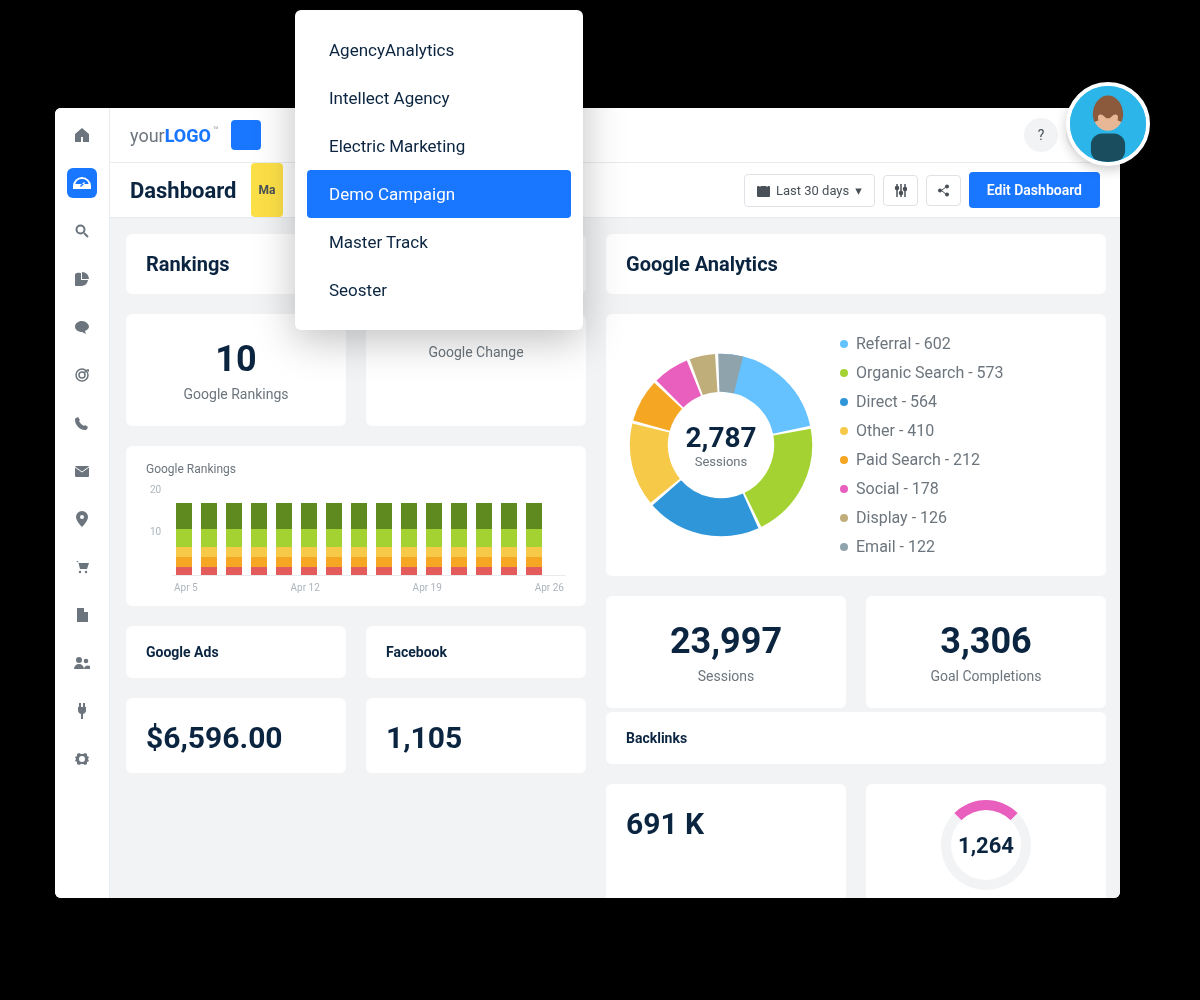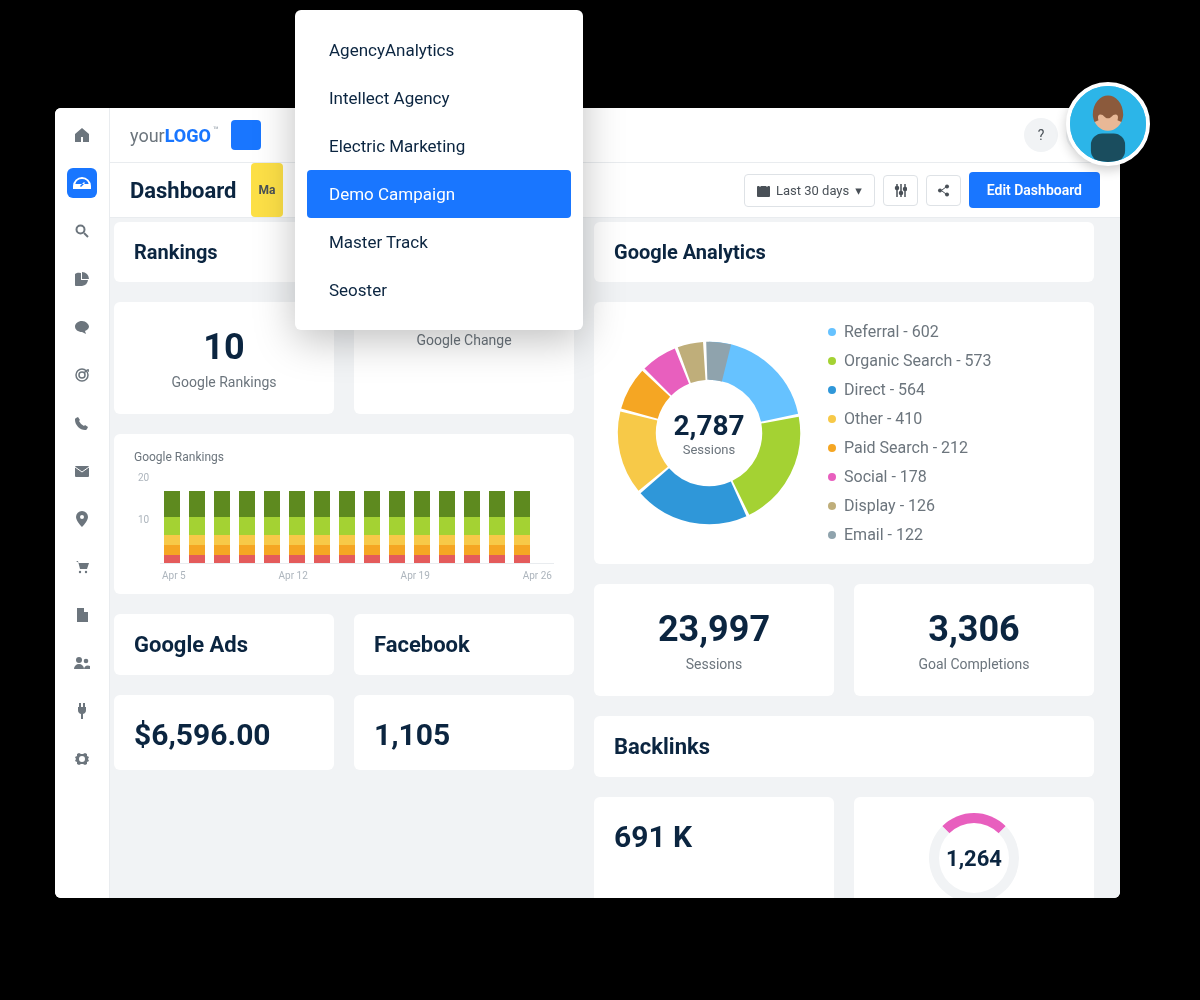--- a/index.html
+++ b/index.html
@@ -15,21 +15,21 @@
 .logo .y2 { color:#1976ff; font-weight:800; }
 .logo .tm { color:#adb5bd; font-size:9px; vertical-align:top; margin-left:2px; }
 .blue-btn { width:30px; height:30px; background:#1976ff; border-radius:4px; margin-left:12px; }
 .top-icon { width:34px; height:34px; border-radius:50%; background:#f1f3f5; display:flex; align-items:center; justify-content:center; margin-left:8px; color:#495057; font-size:14px; cursor:pointer; }
 .headerbar { height:55px; background:#fff; border-bottom:1px solid #e9ecef; display:flex; align-items:center; padding:0 20px; }
 .headerbar h1 { color:#0b2540; font-size:22px; font-weight:700; margin-right:14px; }
 .tag { background:#fde047; color:#495057; font-size:12px; padding:20px 8px; border-radius:4px;font-weight:bold; }
 .tbar-btn { border:1px solid #dee2e6; background:#fff; padding:8px 12px; border-radius:4px; font-size:13px; color:#495057; display:flex; align-items:center; gap:6px; cursor:pointer; margin-left:8px; }
 .tbar-btn.icon-only { padding:8px 10px; }
 .edit-btn { background:#1976ff; color:#fff; border:none; padding:10px 18px; border-radius:4px; font-size:14px; font-weight:600; cursor:pointer; margin-left:8px; }
-.content { flex:1; padding:4px; overflow:hidden;border-radius:11px; }
+.content { flex:1; padding:16px; overflow:hidden;border-radius:11px; }
 .grid { display:grid; grid-template-columns: 460px 500px; gap:20px; }
 .card { background:#fff; border-radius:6px; padding:18px 20px; }
 .card-title { color:#0b2540; font-size:20px; font-weight:700; }
 .stat-row { display:grid; grid-template-columns:1fr 1fr; gap:20px; margin-top:20px; }
 .stat-card { background:#fff; border-radius:6px; padding:24px; text-align:center; }
 .stat-num { color:#0b2540; font-size:36px; font-weight:700; }
 .stat-lbl { color:#6c757d; font-size:14px; margin-top:6px; }
 .chart-card { background:#fff; border-radius:6px; padding:16px 20px 10px; margin-top:20px; }
 .chart-title { color:#6c757d; font-size:12px; }
 .legend { display:flex; gap:16px; justify-content:center; margin:12px 0 8px; }
@@ -42,21 +42,21 @@
 .seg { width:100%; }
 .xaxis { display:flex; justify-content:space-between; color:#adb5bd; font-size:10px; margin-top:6px; padding:0 2px; }
 .donut-card { background:#fff; border-radius:6px; padding:20px; margin-top:20px; display:flex; align-items:center; gap:24px; }
 .donut-wrap { position:relative; width:190px; height:190px; flex-shrink:0; }
 .donut-center { position:absolute; inset:0; display:flex; flex-direction:column; align-items:center; justify-content:center; }
 .donut-num { color:#0b2540; font-size:28px; font-weight:700; }
 .donut-lbl { color:#6c757d; font-size:13px; }
 .donut-legend { display:flex; flex-direction:column; gap:10px; }
 .dl-item { display:flex; align-items:center; gap:8px; color:#6c757d; font-size:16px; }
 .row3 { display:grid; grid-template-columns:220px 220px; gap:20px; margin-top:20px; }
-.section-title { color:#0b2540; font-size:22px; font-weight:700; }
+.section-title { color:#0b2540; font-size:14px; font-weight:700; }
 .big-val { color:#0b2540; font-size:30px; font-weight:700; }
 
 .dropdown { position:absolute; top:10px; left:295px; width:288px; background:#fff; border-radius:6px; box-shadow:0 10px 40px rgba(0,0,0,.25); padding:16px 0; z-index:50; }
 .dd-item { padding:14px 34px; color:#0b2540; font-size:17px; cursor:pointer; }
 .dd-item.selected { background:#1976ff; color:#fff; border-radius:4px; margin:0 12px; padding:14px 22px; }
 
 .avatar { position:absolute; top:82px; right:50px; width:84px; height:84px; border-radius:50%; background:#2cb5e8; border:4px solid #fff; z-index:60; overflow:hidden; box-shadow:0 4px 12px rgba(0,0,0,.2); }
 .avatar svg { width:100%; height:100%; }
 .spacer { flex:1; }
 </style>
@@ -403,21 +403,21 @@
           <div class="stat-row">
             <div class="stat-card">
               <div class="stat-num">23,997</div>
               <div class="stat-lbl">Sessions</div>
             </div>
             <div class="stat-card">
               <div class="stat-num">3,306</div>
               <div class="stat-lbl">Goal Completions</div>
             </div>
           </div>
-          <div style="display:grid;grid-template-columns:1fr;gap:20px;margin-top:20px">
+          <div style="display:grid;grid-template-columns:1fr;gap:20px;margin-top:4px">
             <div class="card">
               <div class="section-title">Backlinks</div>
             </div>
           </div>
           <div style="display:grid;grid-template-columns:240px 240px;gap:20px;margin-top:20px">
             <div class="card" style="padding-top:22px">
               <div class="big-val">691 K</div>
             </div>
             <div class="card" style="padding-top:16px;display:flex;justify-content:center">
               <div style="width:90px;height:90px;border-radius:50%;border:10px solid #f1f3f5;border-top-color:#e85fbe;display:flex;align-items:center;justify-content:center">

